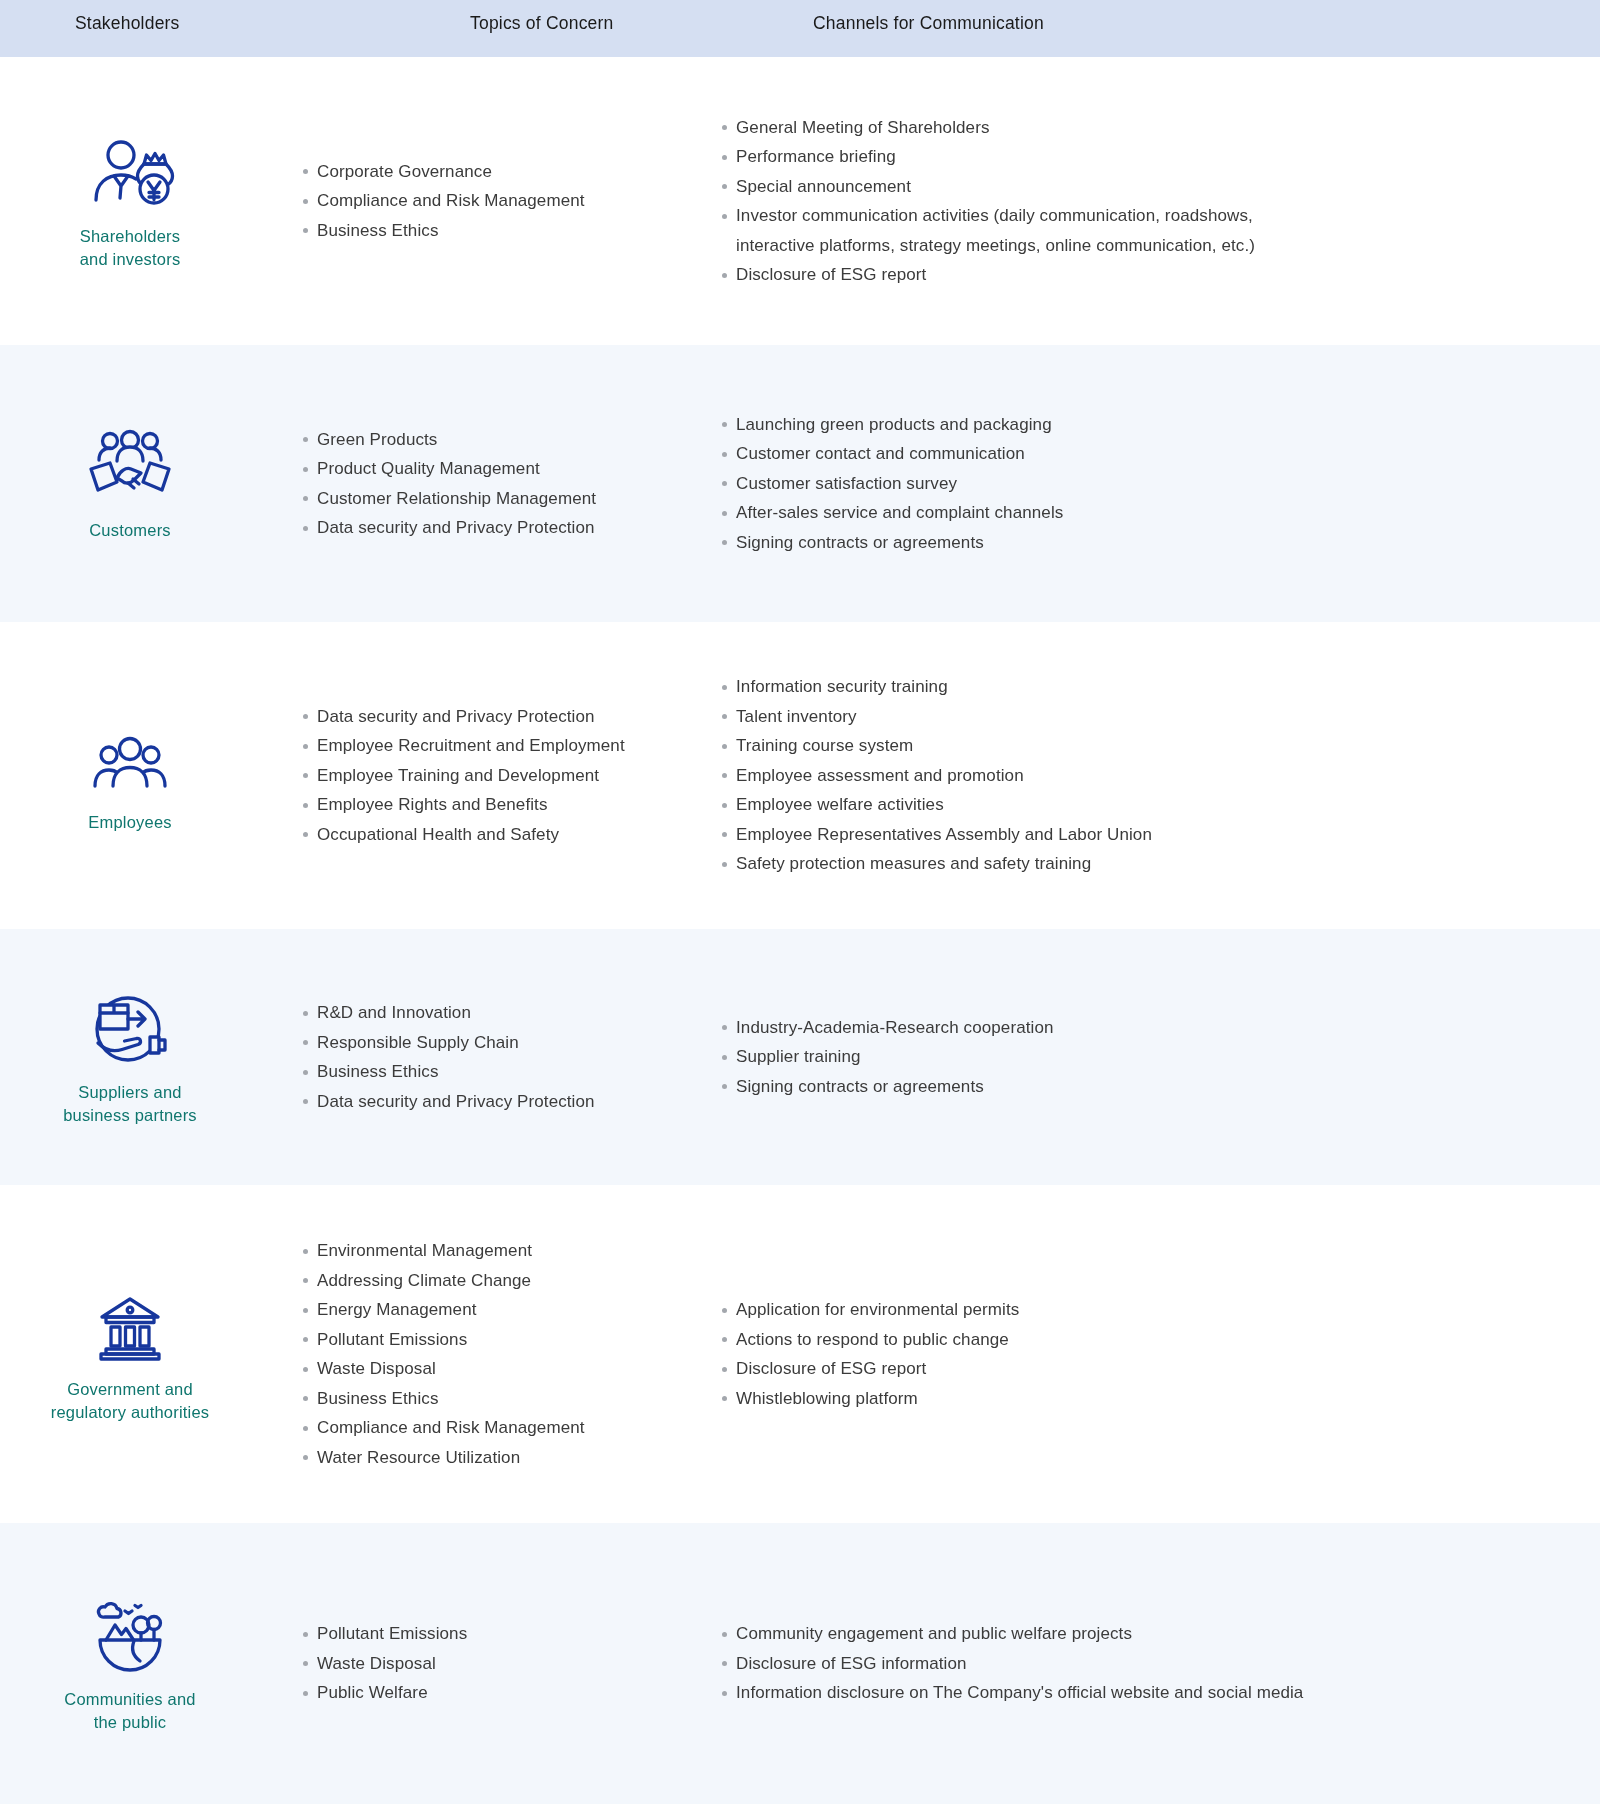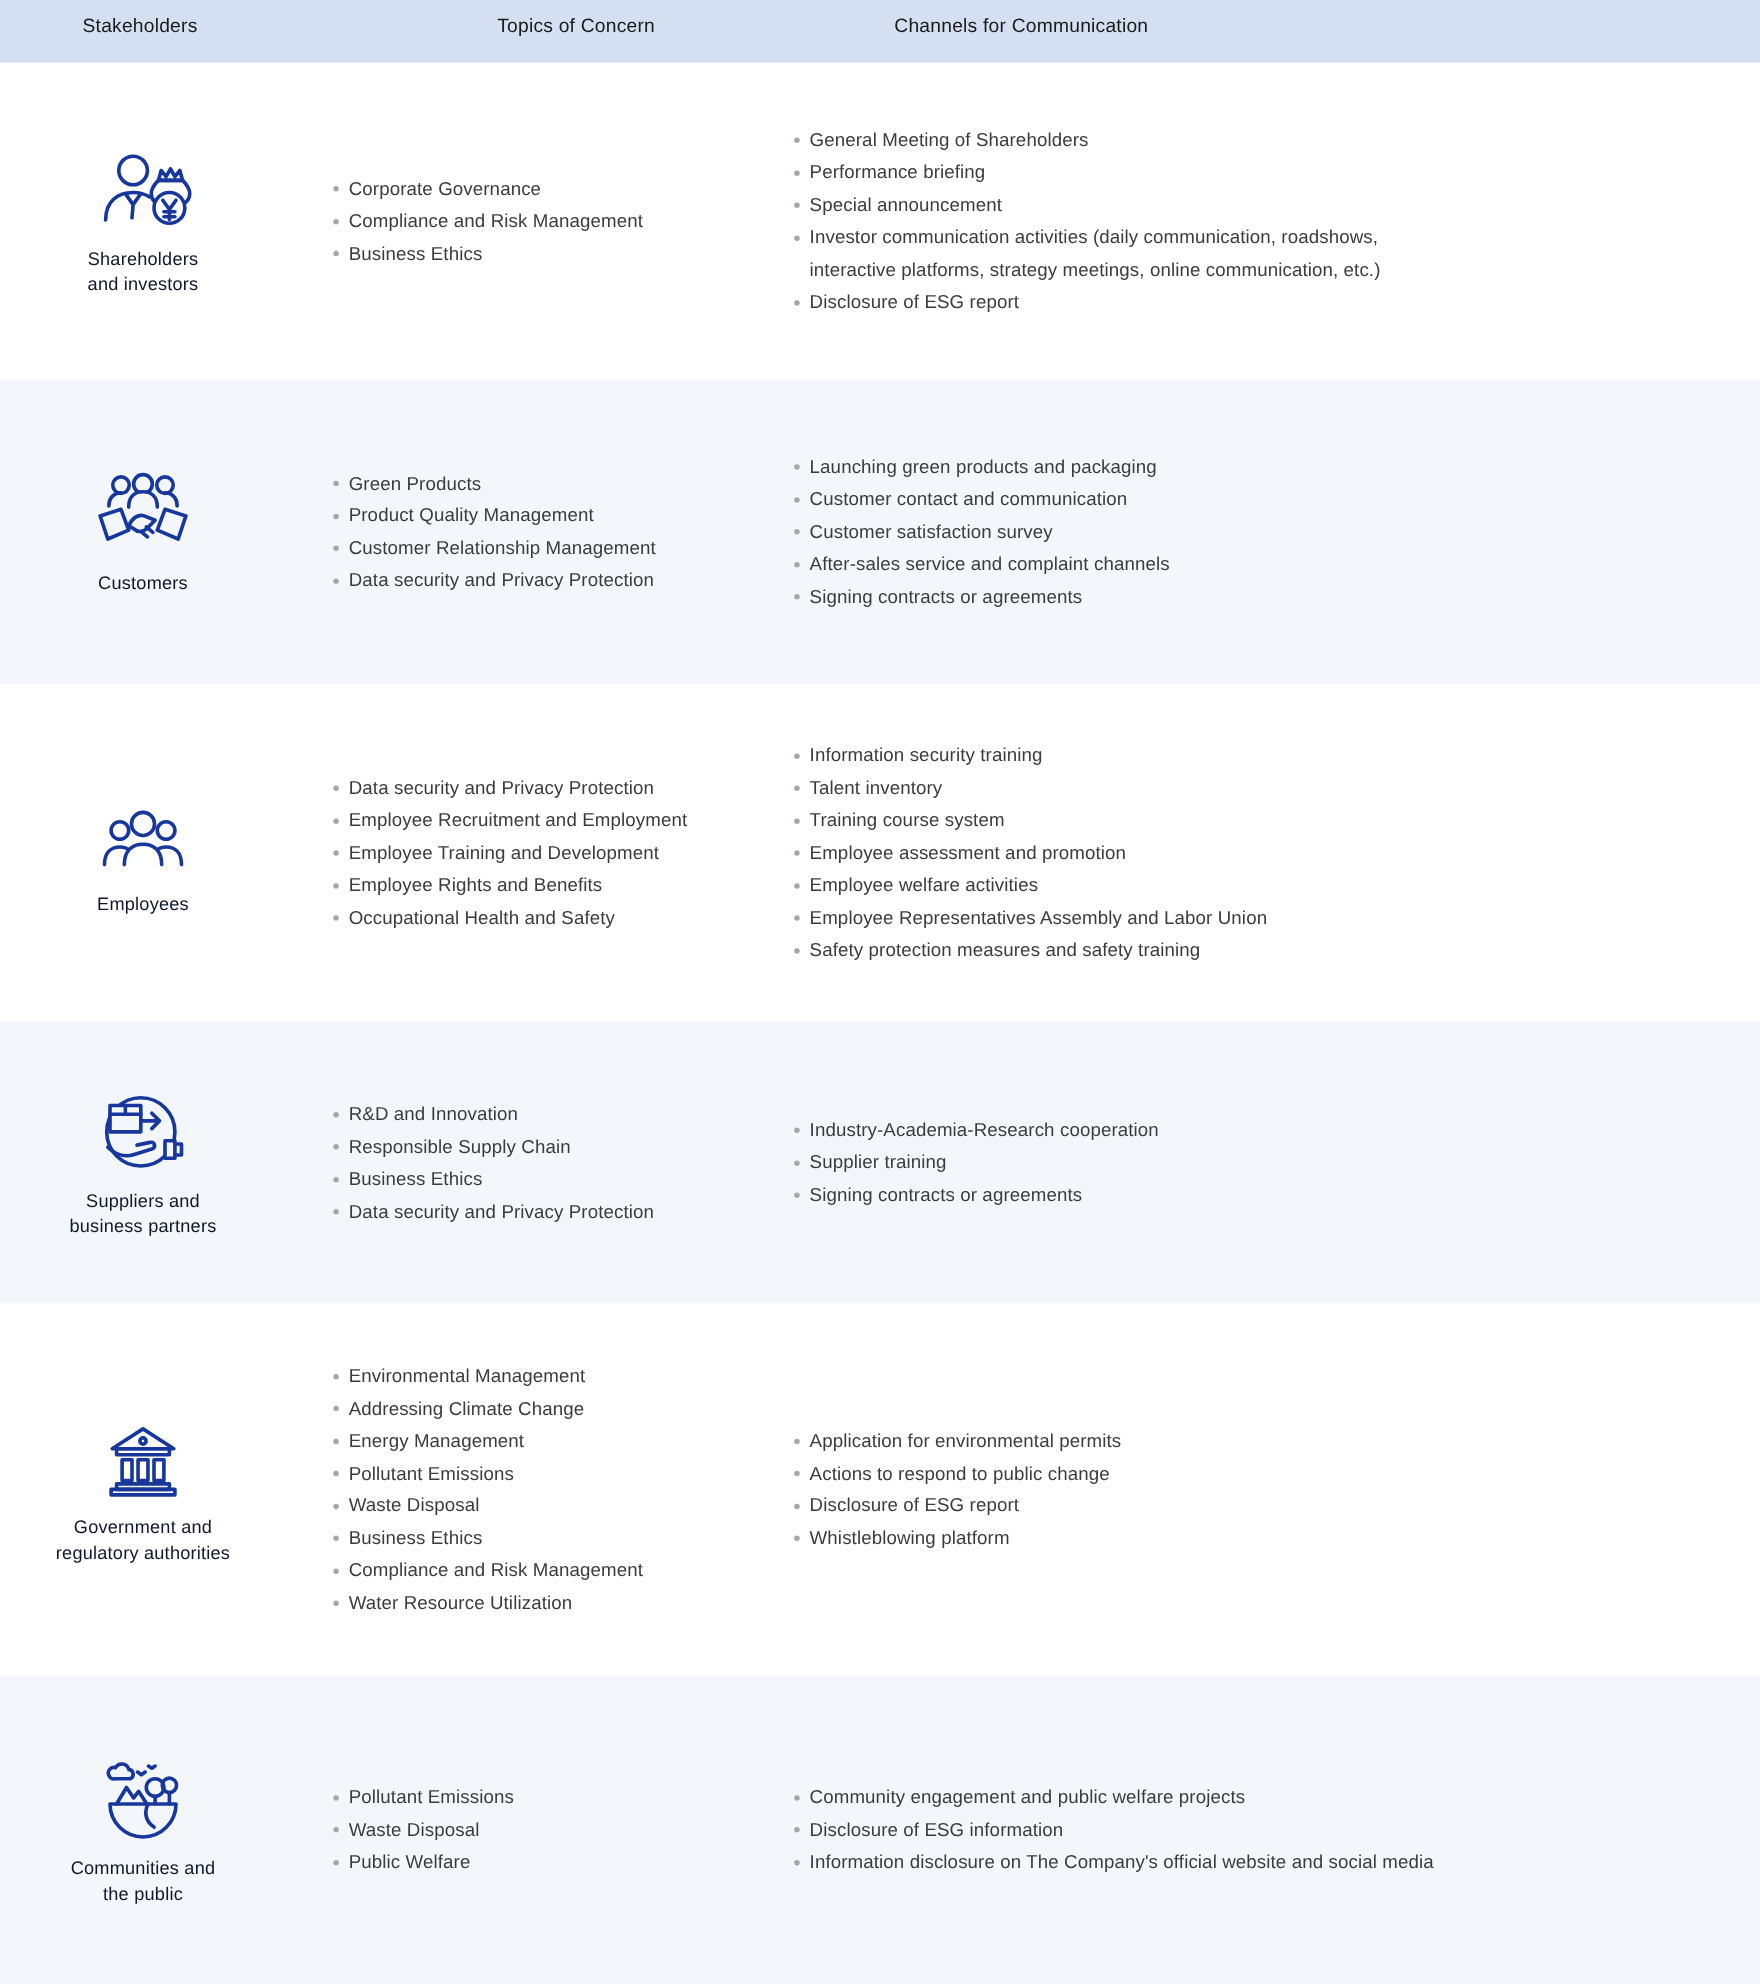--- a/index.html
+++ b/index.html
@@ -13,34 +13,34 @@
   
   .thead{
     height:57px;flex:0 0 57px;position:relative;
     background:var(--header-bg,#d5dff2);
   }
   .thead .hcell{
     position:absolute;top:0;height:47px;display:flex;align-items:center;
     font-size:17.5px;font-weight:500;color:#1a1a1a;letter-spacing:.2px;
   }
   .h1{left:75px;}
-  .h2{left:452px;}
+  .h2{left:470px;}
   .h3{left:813px;}
   
   .row{--bg:#ffffff;background:var(--bg);display:flex;box-sizing:border-box;}
   .row.alt{--bg:var(--row-alt-bg,#f3f7fc);}
   .col{display:flex;flex-direction:column;justify-content:center;box-sizing:border-box;}
   .stake{width:260px;flex:0 0 260px;align-items:center;text-align:center;}
   .topics{width:425px;flex:0 0 425px;padding-left:43px;}
   .channels{flex:1 1 auto;padding-left:37px;padding-right:40px;}
   .icon{height:84px;display:flex;align-items:center;justify-content:center;margin-bottom:10px;color:var(--icon-blue,#17379d);}
   .icon svg{fill:none;stroke:currentColor;stroke-width:3.3;stroke-linecap:round;stroke-linejoin:round;}
   .icon .fillbg{fill:var(--bg);}
   .stake-label{
-    font-size:16.5px;line-height:23px;color:#0f172a;white-space:pre-line;letter-spacing:.2px;
+    font-size:16.5px;line-height:23px;color:#0f766e;white-space:pre-line;letter-spacing:.2px;
   }
   ul.blist{list-style:none;margin:0;padding:0;}
   ul.blist li{
     position:relative;padding-left:14px;font-size:17px;line-height:29.5px;
     color:var(--text,#3b3b3b);letter-spacing:.1px;white-space:pre-line;
   }
   ul.blist li::before{
     content:"";position:absolute;left:0;top:12.5px;width:5px;height:5px;border-radius:50%;
     background:var(--bullet,#a3a7ad);
   }

